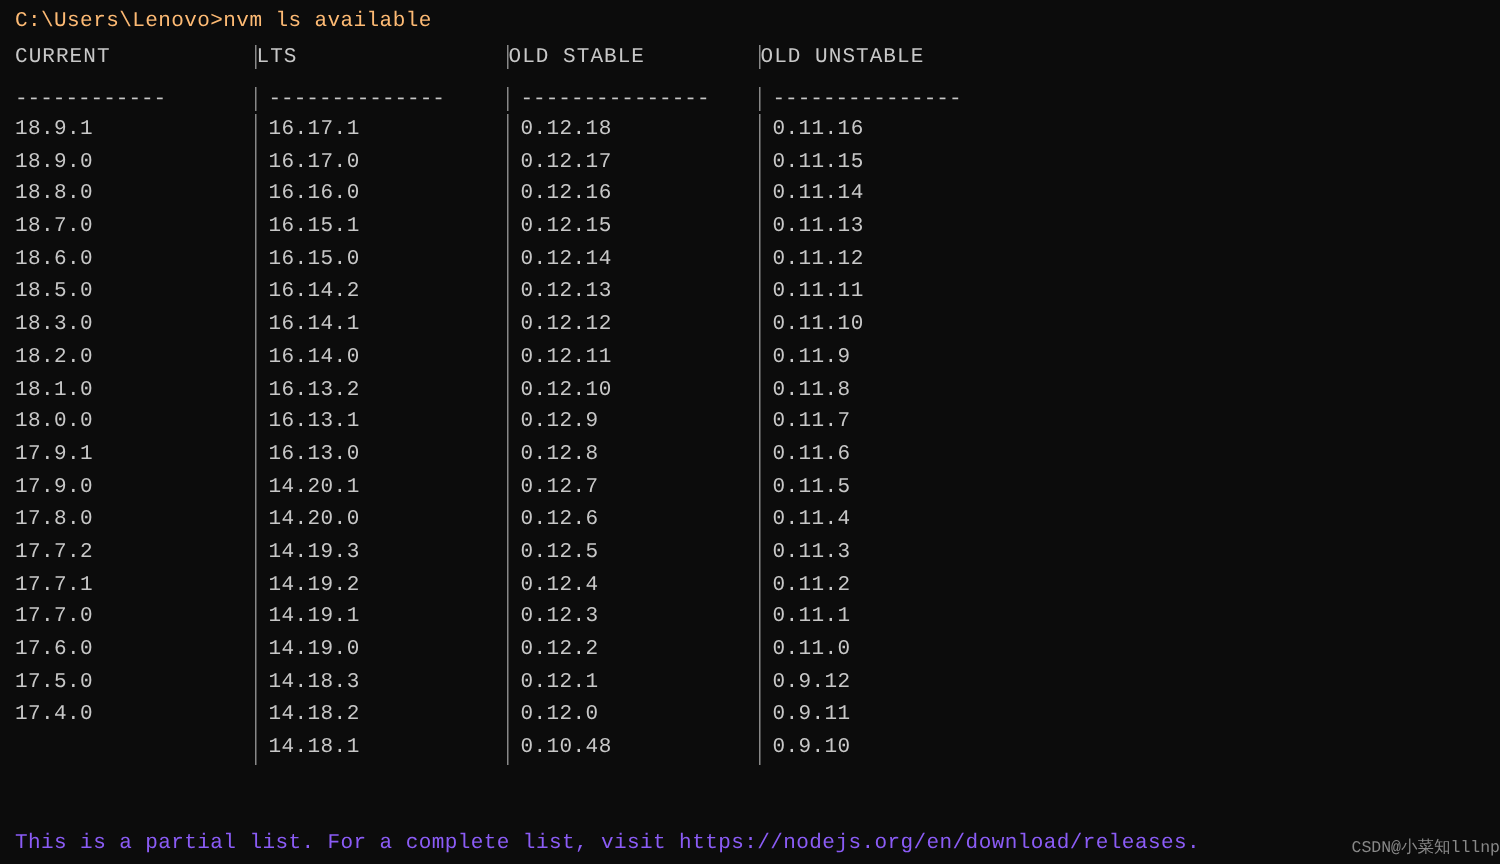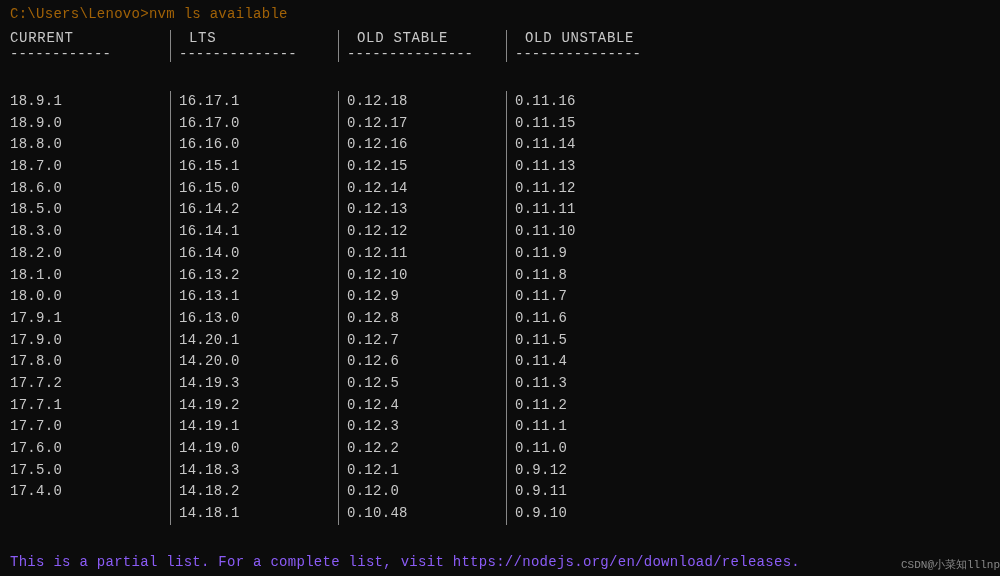--- a/index.html
+++ b/index.html
@@ -13,39 +13,38 @@
       color: #c8c8c8;
     }
     .terminal {
       width: 1000px;
       height: 576px;
       background: #0c0c0c;
       padding: 6px 10px;
       position: relative;
     }
     .cmd-line {
-      color: #a16207;
+      color: #fdba74;
       margin-bottom: 8px;
       font-size: 14px;
       letter-spacing: 0.02em;
     }
     .cell {
       font-size: 14px;
       color: #c8c8c8;
       line-height: 1.55;
       letter-spacing: 0.02em;
     }
     .rows-container {
       display: grid;
       grid-template-columns: 160px 168px 168px 168px;
     }
     .rows-container .col-cells {
       display: flex;
       flex-direction: column;
-      margin-top: 27px;
     }
     .rows-container .col-cells .cell {
       border-left: 0;
     }
     .rows-container .col-cells.has-border {
       border-left: 1px solid #888;
       padding-left: 8px;
     }
     .footer-text {
       position: absolute;
@@ -58,32 +57,32 @@
     .watermark {
       position: absolute;
       bottom: 4px;
       right: 0;
       font-size: 11px;
       color: #888;
     }
     .header-row {
       display: grid;
       grid-template-columns: 160px 168px 168px 168px;
-      margin-bottom: 0px;
+      margin-bottom: 12px;
     }
     .header-cell {
       font-size: 14px;
       color: #c8c8c8;
       letter-spacing: 0.05em;
       padding-left: 4px;
     }
     .header-cell.no-pad { padding-left: 0; }
     .header-cell.has-border {
       border-left: 1px solid #888;
-      padding-left: 18px;
+      padding-left: 0;
     }
     .divider-row {
       display: grid;
       grid-template-columns: 160px 168px 168px 168px;
       margin-bottom: 2px;
     }
     .divider-cell {
       font-size: 14px;
       color: #c8c8c8;
     }

